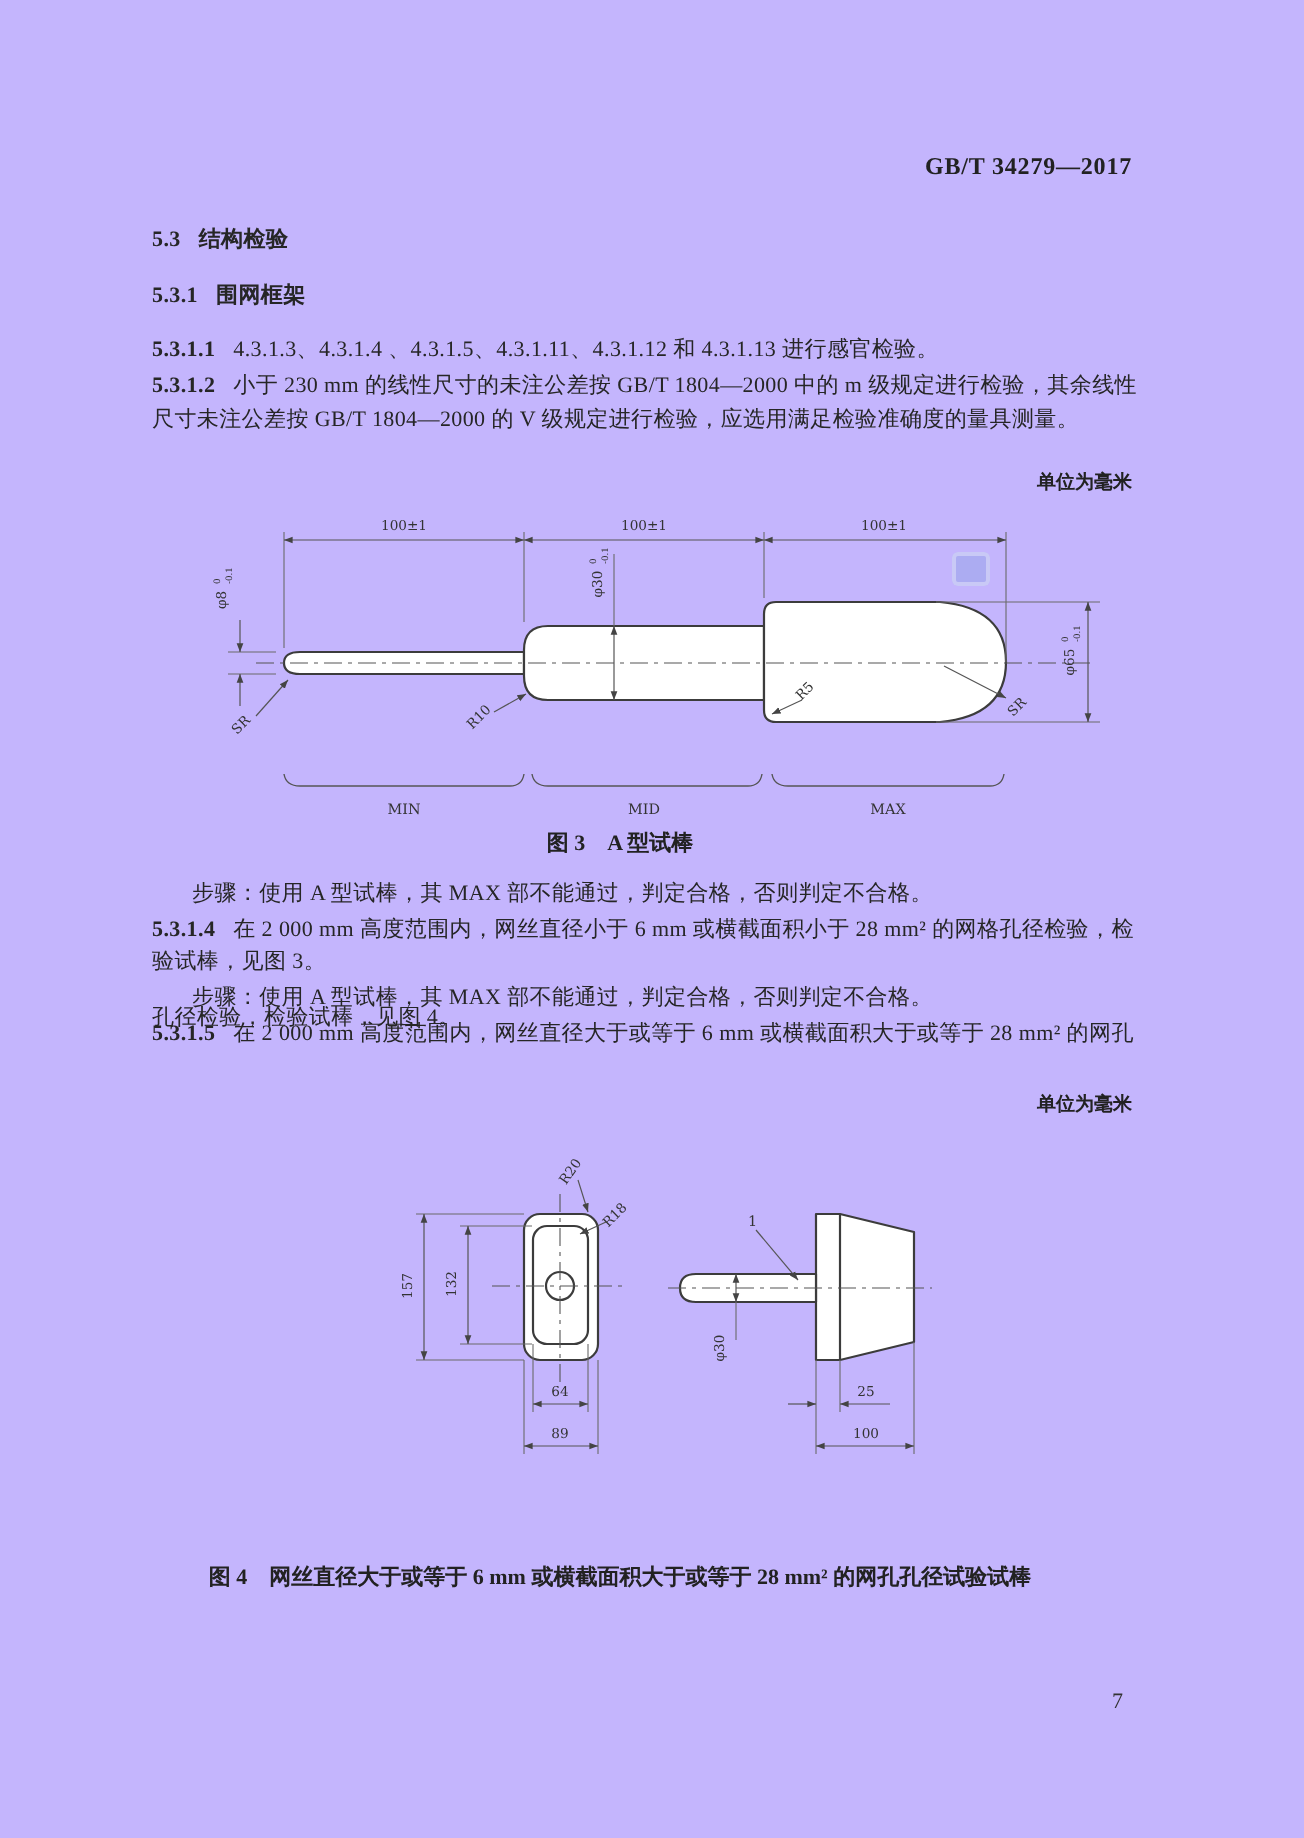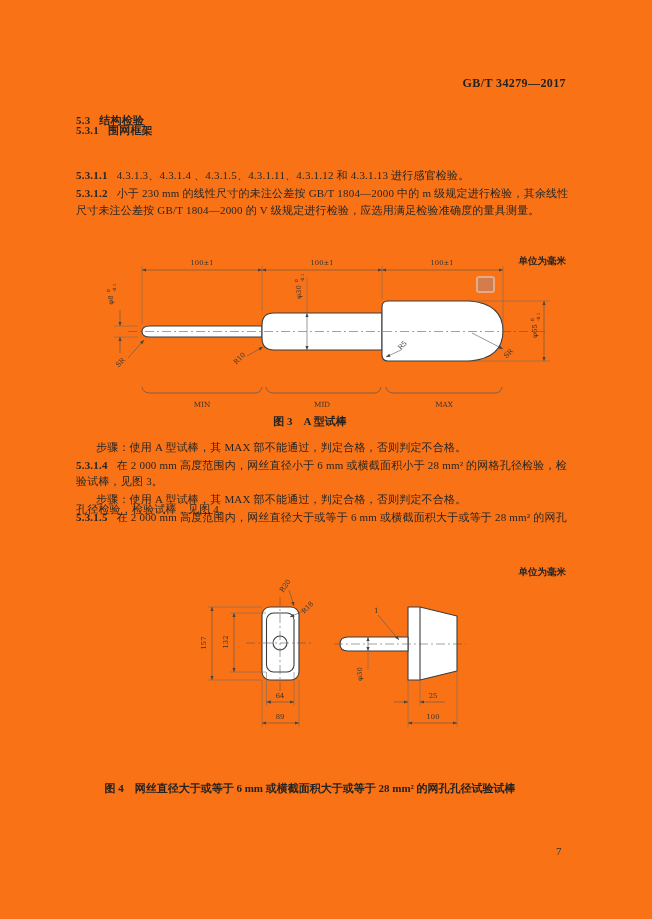--- a/index.html
+++ b/index.html
@@ -1,23 +1,23 @@
 <!DOCTYPE html>
 <html><head>
 <meta charset="utf-8">
 <style>
   html,body{margin:0;padding:0;}
   body{width:652px;height:919px;background:#fcfcfc;position:relative;overflow:hidden;
        font-family:"Liberation Serif","DejaVu Serif",serif;}
-  .page{position:absolute;inset:0;background:#f97316;}
+  .page{position:absolute;inset:0;background:#c4b5fd;}
   .ln{position:absolute;left:76px;white-space:pre;font-size:11px;line-height:14px;color:#262626;letter-spacing:0.2px;}
   .num{font-weight:bold;margin-right:9px;text-align:right;}
   .bold{font-weight:bold;font-family:Liberation Serif, serif;}
   .hdr{position:absolute;left:360px;width:206px;top:76px;text-align:right;font-weight:bold;font-size:12px;color:#222;letter-spacing:0.4px;}
-  .units{position:absolute;left:366px;width:200px;text-align:right;font-size:9.5px;font-weight:600;color:#222;margin-top:20px;}
+  .units{position:absolute;left:366px;width:200px;text-align:right;font-size:9.5px;font-weight:600;color:#222;}
   .cap{position:absolute;left:0;width:620px;text-align:center;font-weight:bold;font-size:11px;color:#222;}
   .step{padding-left:20px;}
   .pageno{position:absolute;left:556px;top:845px;font-size:11px;color:#333;}
   .watermark{position:absolute;left:476px;top:276px;width:19px;height:17px;border-radius:3px;
              background:rgba(110,150,215,0.28);box-shadow:inset 0 0 0 2px rgba(255,255,255,0.35);}
   svg{position:absolute;overflow:visible;}
   .ol{fill:#fff;stroke:#3c3c3c;stroke-width:1.1;stroke-linejoin:round;}
   .dim{stroke:#555;stroke-width:0.6;fill:none;}
   .ext{stroke:#6a6a6a;stroke-width:0.55;fill:none;}
   .cl{stroke:#555;stroke-width:0.55;fill:none;stroke-dasharray:9 3 2 3;}
@@ -28,21 +28,21 @@
 </style>
 </head>
 <body>
 
 <div class="page">
 
   <div class="hdr">GB/T 34279—2017</div>
 
   <div class="ln" style="top:113px"><span class="num">5.3</span><span class="bold">结构检验</span></div>
 
-  <div class="ln" style="top:123px"><span class="num">5.3.1</span><span class="bold">围网框架</span></div>
+  <div class="ln" style="top:141px"><span class="num">5.3.1</span><span class="bold">围网框架</span></div>
 
   <div class="ln" style="top:168px"><span class="num">5.3.1.1</span><span>4.3.1.3、4.3.1.4 、4.3.1.5、4.3.1.11、4.3.1.12 和 4.3.1.13 进行感官检验。</span></div>
 
   <div class="ln" style="top:186px"><span class="num">5.3.1.2</span><span>小于 230 mm 的线性尺寸的未注公差按 GB/T 1804—2000 中的 m 级规定进行检验，其余线性</span></div>
   <div class="ln" style="top:203px"><span>尺寸未注公差按 GB/T 1804—2000 的 V 级规定进行检验，应选用满足检验准确度的量具测量。</span></div>
 
 
   <div class="units" style="top:235px">单位为毫米</div>
 
   <svg style="left:100px;top:252px" width="460" height="162" viewBox="0 0 460 162">

